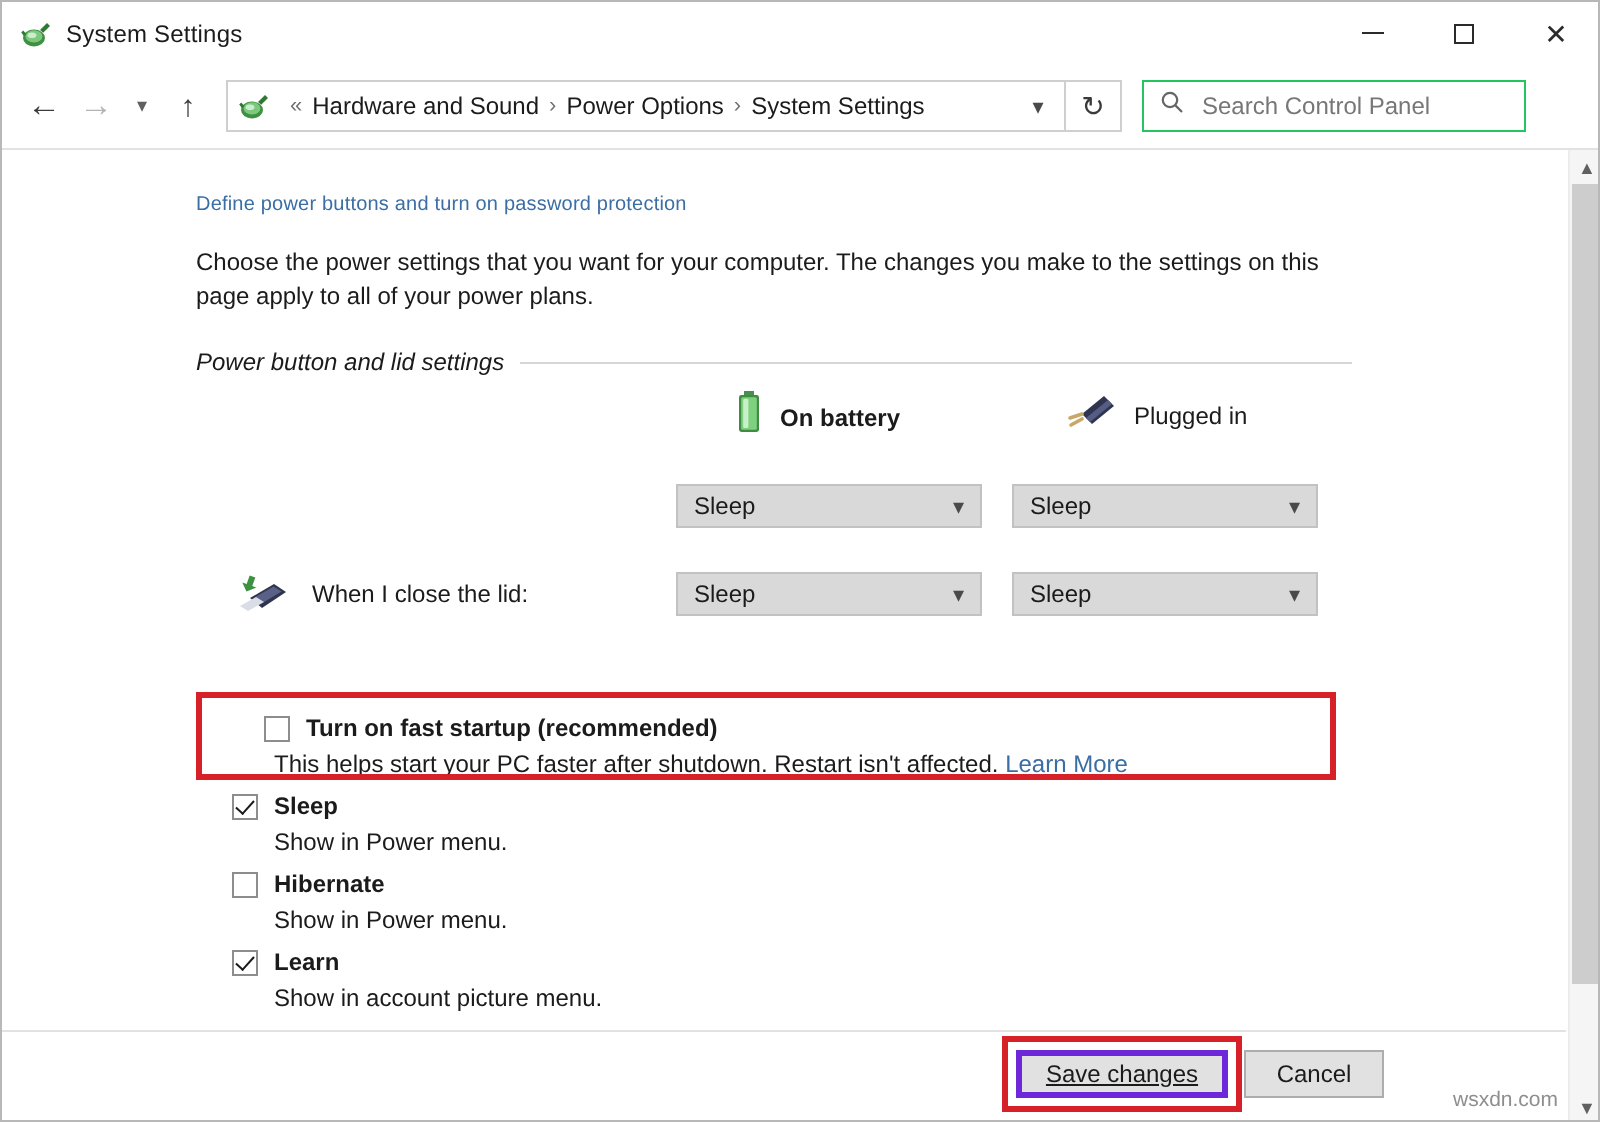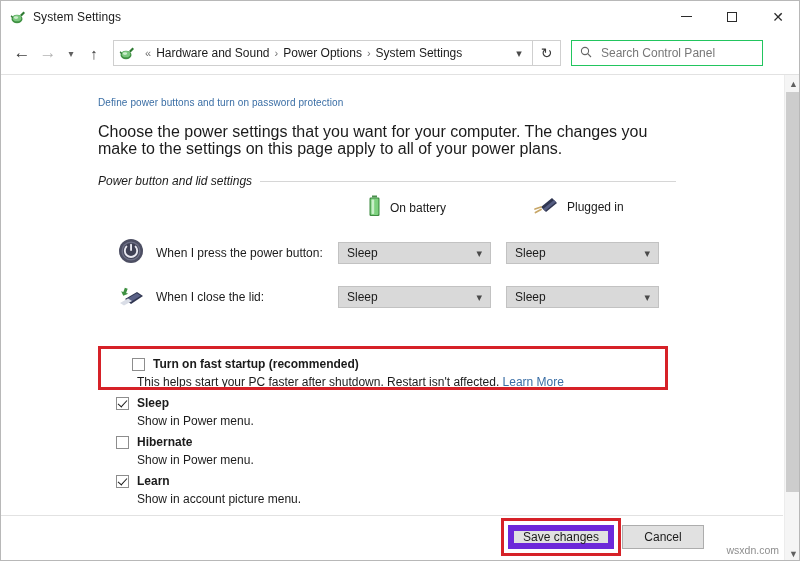--- a/index.html
+++ b/index.html
@@ -122,21 +122,21 @@
   }
 
   #page-title {
     position: absolute; left: 97px; top: 22px;
     font-size: 10px; color: #3a6ea5;
     letter-spacing: 0.1px;
   }
   #page-desc {
     position: absolute; left: 97px; top: 48px;
     width: 575px;
-    font-size: 16px; color: #1b1b1b;
+    font-size: 12px; color: #1b1b1b;
     line-height: 17px;
   }
 
   .section-head {
     position: absolute;
     display: flex; align-items: center;
     width: 578px;
   }
   .section-head .sh-label {
     font-size: 12px; color: #1b1b1b; white-space: nowrap;
@@ -144,21 +144,21 @@
   }
   .section-head .sh-rule {
     flex: 1; height: 1px; background: #d6d6d6;
   }
   #sec-power { left: 97px; top: 99px; font-style: italic; }
   #sec-shutdown { left: 97px; top: 256px; }
 
   
   #col-battery {
     position: absolute; left: 367px; top: 120px;
-    display: flex; align-items: center;
+    display: flex; align-items: center; font-weight: bold;
   }
   #col-plugged {
     position: absolute; left: 531px; top: 120px;
     display: flex; align-items: center;
   }
   .col-label { font-size: 12px; color: #1b1b1b; margin-left: 9px; }
 
   
   .setting-row {
     position: absolute; left: 117px;
@@ -249,24 +249,25 @@
     position: absolute;
     height: 24px;
     border: 1px solid #adadad;
     background: #e1e1e1;
     font-size: 12px; color: #1b1b1b;
     display: flex; align-items: center; justify-content: center;
     font-family: "Liberation Sans", sans-serif;
   }
   #btn-save {
     left: 507px; top: 450px; width: 106px;
-    border: 6px solid #6d28d9;
+    border: 3px solid #6d28d9;
     background: #e1e1e1;
-  }
-  #btn-cancel { left: 621px; top: 450px; width: 82px; }
+    text-decoration: underline;
+  }
+  #btn-cancel { left: 621px; top: 450px; width: 70px; }
 
   
   #scrollbar {
     position: absolute; right: 0; top: 0;
     width: 17px; height: 487px;
     background: #f5f5f5;
     border-left: 1px solid #ececec;
   }
   .sb-arrow {
     width: 17px; height: 17px;
@@ -383,32 +384,20 @@
       <span>
         <svg width="26" height="20" viewBox="0 0 26 20">
           <path d="M9 12 L20 3 L25 8 L14 17 Z" fill="#2f3550"></path>
           <path d="M11 14 L22 5 L24 7 L13 16 Z" fill="#555d82"></path>
           <path d="M9 12 L3 14 M9 14.5 L3.5 17.5" stroke="#c8a768" stroke-width="1.8" fill="none" stroke-linecap="round"></path>
         </svg>
       </span>
       <span class="col-label">Plugged in</span>
     </div>
 
-    <div class="setting-row" id="row-powerbtn">
-      <span>
-        <svg width="26" height="26" viewBox="0 0 26 26">
-          <circle cx="13" cy="13" r="12" fill="#4d4f63"></circle>
-          <circle cx="13" cy="13" r="9.5" fill="#6e7086"></circle>
-          <circle cx="13" cy="13" r="8" fill="#3f4155"></circle>
-          <rect x="12.1" y="5.8" width="1.9" height="7.2" rx="0.9" fill="#e8e8f0"></rect>
-          <path d="M8.4 8.6 A6.2 6.2 0 1 0 17.6 8.6" fill="none" stroke="#e8e8f0" stroke-width="1.9" stroke-linecap="round"></path>
-        </svg>
-      </span>
-      <span class="row-label">When I press the power button:</span>
-    </div>
 
     <div class="combo" id="combo-pb-bat">
       <span class="combo-val">Sleep</span>
       <span class="combo-chev">▾</span>
     </div>
     <div class="combo" id="combo-pb-plug">
       <span class="combo-val">Sleep</span>
       <span class="combo-chev">▾</span>
     </div>
 

